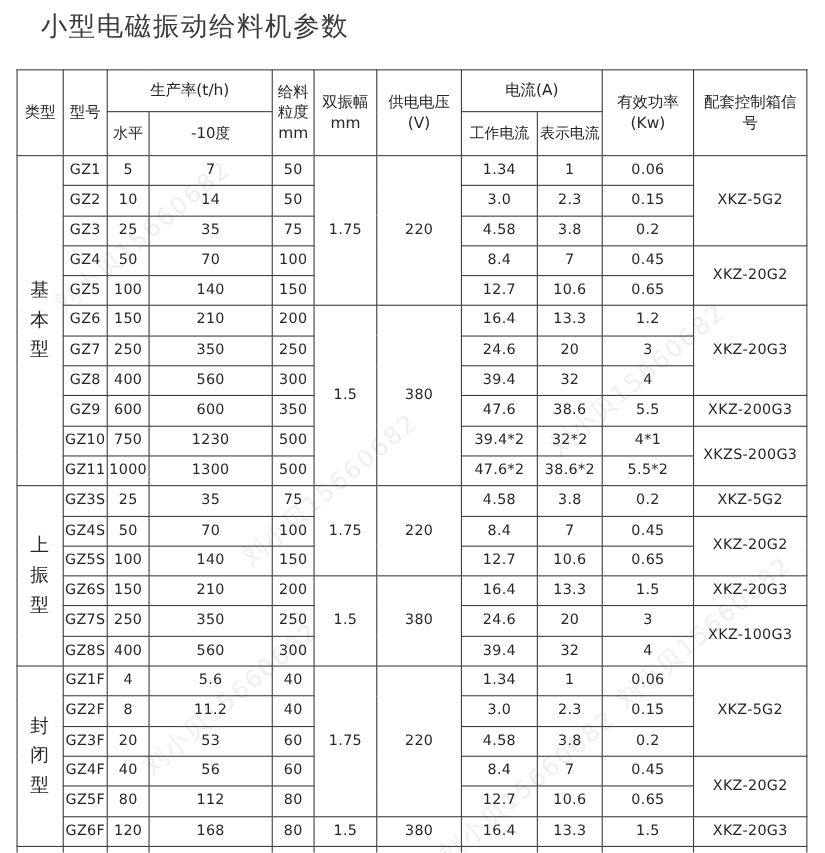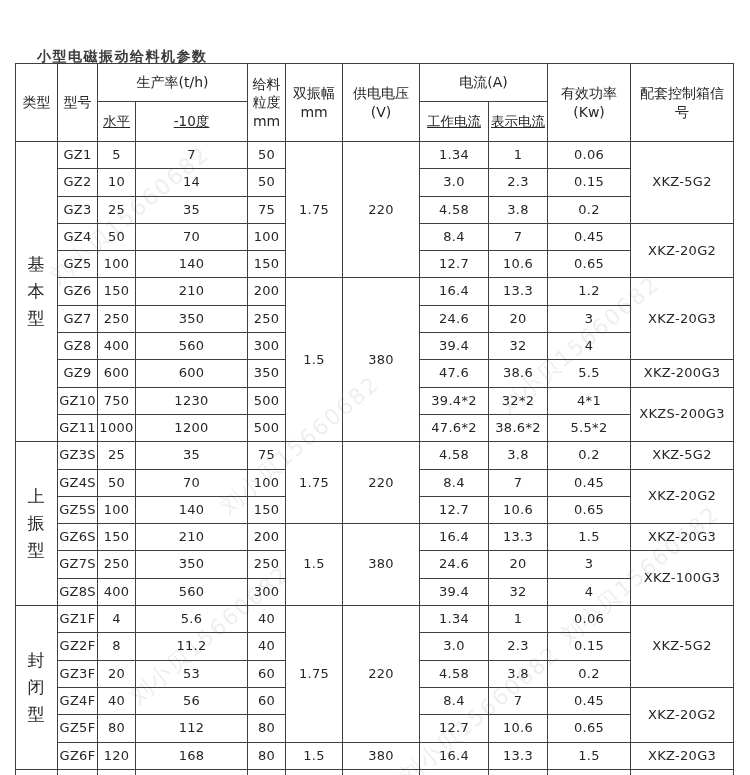--- a/index.html
+++ b/index.html
@@ -3,37 +3,36 @@
 <meta charset="utf-8">
 <style>
   html, body { margin:0; padding:0; }
   body {
     width:750px; height:775px; overflow:hidden; position:relative;
     background:#ffffff; font-family:"DejaVu Sans", "Liberation Sans", sans-serif;
     color:#2b2b2b;
   }
   .page-title {
     position:absolute; left:37px; top:8px;
-    font-size:14px; font-weight:700; color:#3b3b3b; letter-spacing:1.5px;
+    font-size:24px; font-weight:400; color:#3b3b3b; letter-spacing:1.5px;
     white-space:nowrap;
-    margin-top:40px;
   }
   .tbl-wrap { position:absolute; left:15px; top:63px; }
   table.params {
     border-collapse:collapse; table-layout:fixed; width:718px;
     border:1px solid #3f3f3f;
   }
   th, td {
     border:1px solid #3f3f3f; text-align:center; vertical-align:middle;
     padding:0; overflow:hidden; color:#262626;
   }
   th { font-size:14px; font-weight:normal; line-height:1.3; }
   thead tr.top-tier { height:38px; }
   thead tr.sub-tier { height:40px; }
-  thead tr.sub-tier th { font-size:13.5px;text-decoration:underline; }
+  thead tr.sub-tier th { font-size:13.5px; }
   td { font-size:13px; letter-spacing:0.3px; line-height:1.1; }
   td.type { font-size:17px; letter-spacing:1px; line-height:1.6; padding:0 5px; }
   tbody tr { height:27.3px; }
   tbody tr.partial { height:14px; }
   .narrow { display:inline-block; max-width:92px; }
   .wm {
     position:absolute; color:#8a8a8a; opacity:0.14; font-size:22px;
     transform:rotate(-40deg); white-space:nowrap; pointer-events:none;
     letter-spacing:2px;
   }
@@ -181,21 +180,21 @@
           <td>1230</td>
           <td>500</td>
           <td>39.4*2</td>
           <td>32*2</td>
           <td>4*1</td>
           <td rowspan="2">XKZS-200G3</td>
         </tr>
         <tr>
           <td>GZ11</td>
           <td>1000</td>
-          <td>1200</td>
+          <td>1300</td>
           <td>500</td>
           <td>47.6*2</td>
           <td>38.6*2</td>
           <td>5.5*2</td>
         </tr>
         <tr>
           <td rowspan="6" class="type">上振型</td>
           <td>GZ3S</td>
           <td>25</td>
           <td>35</td>

